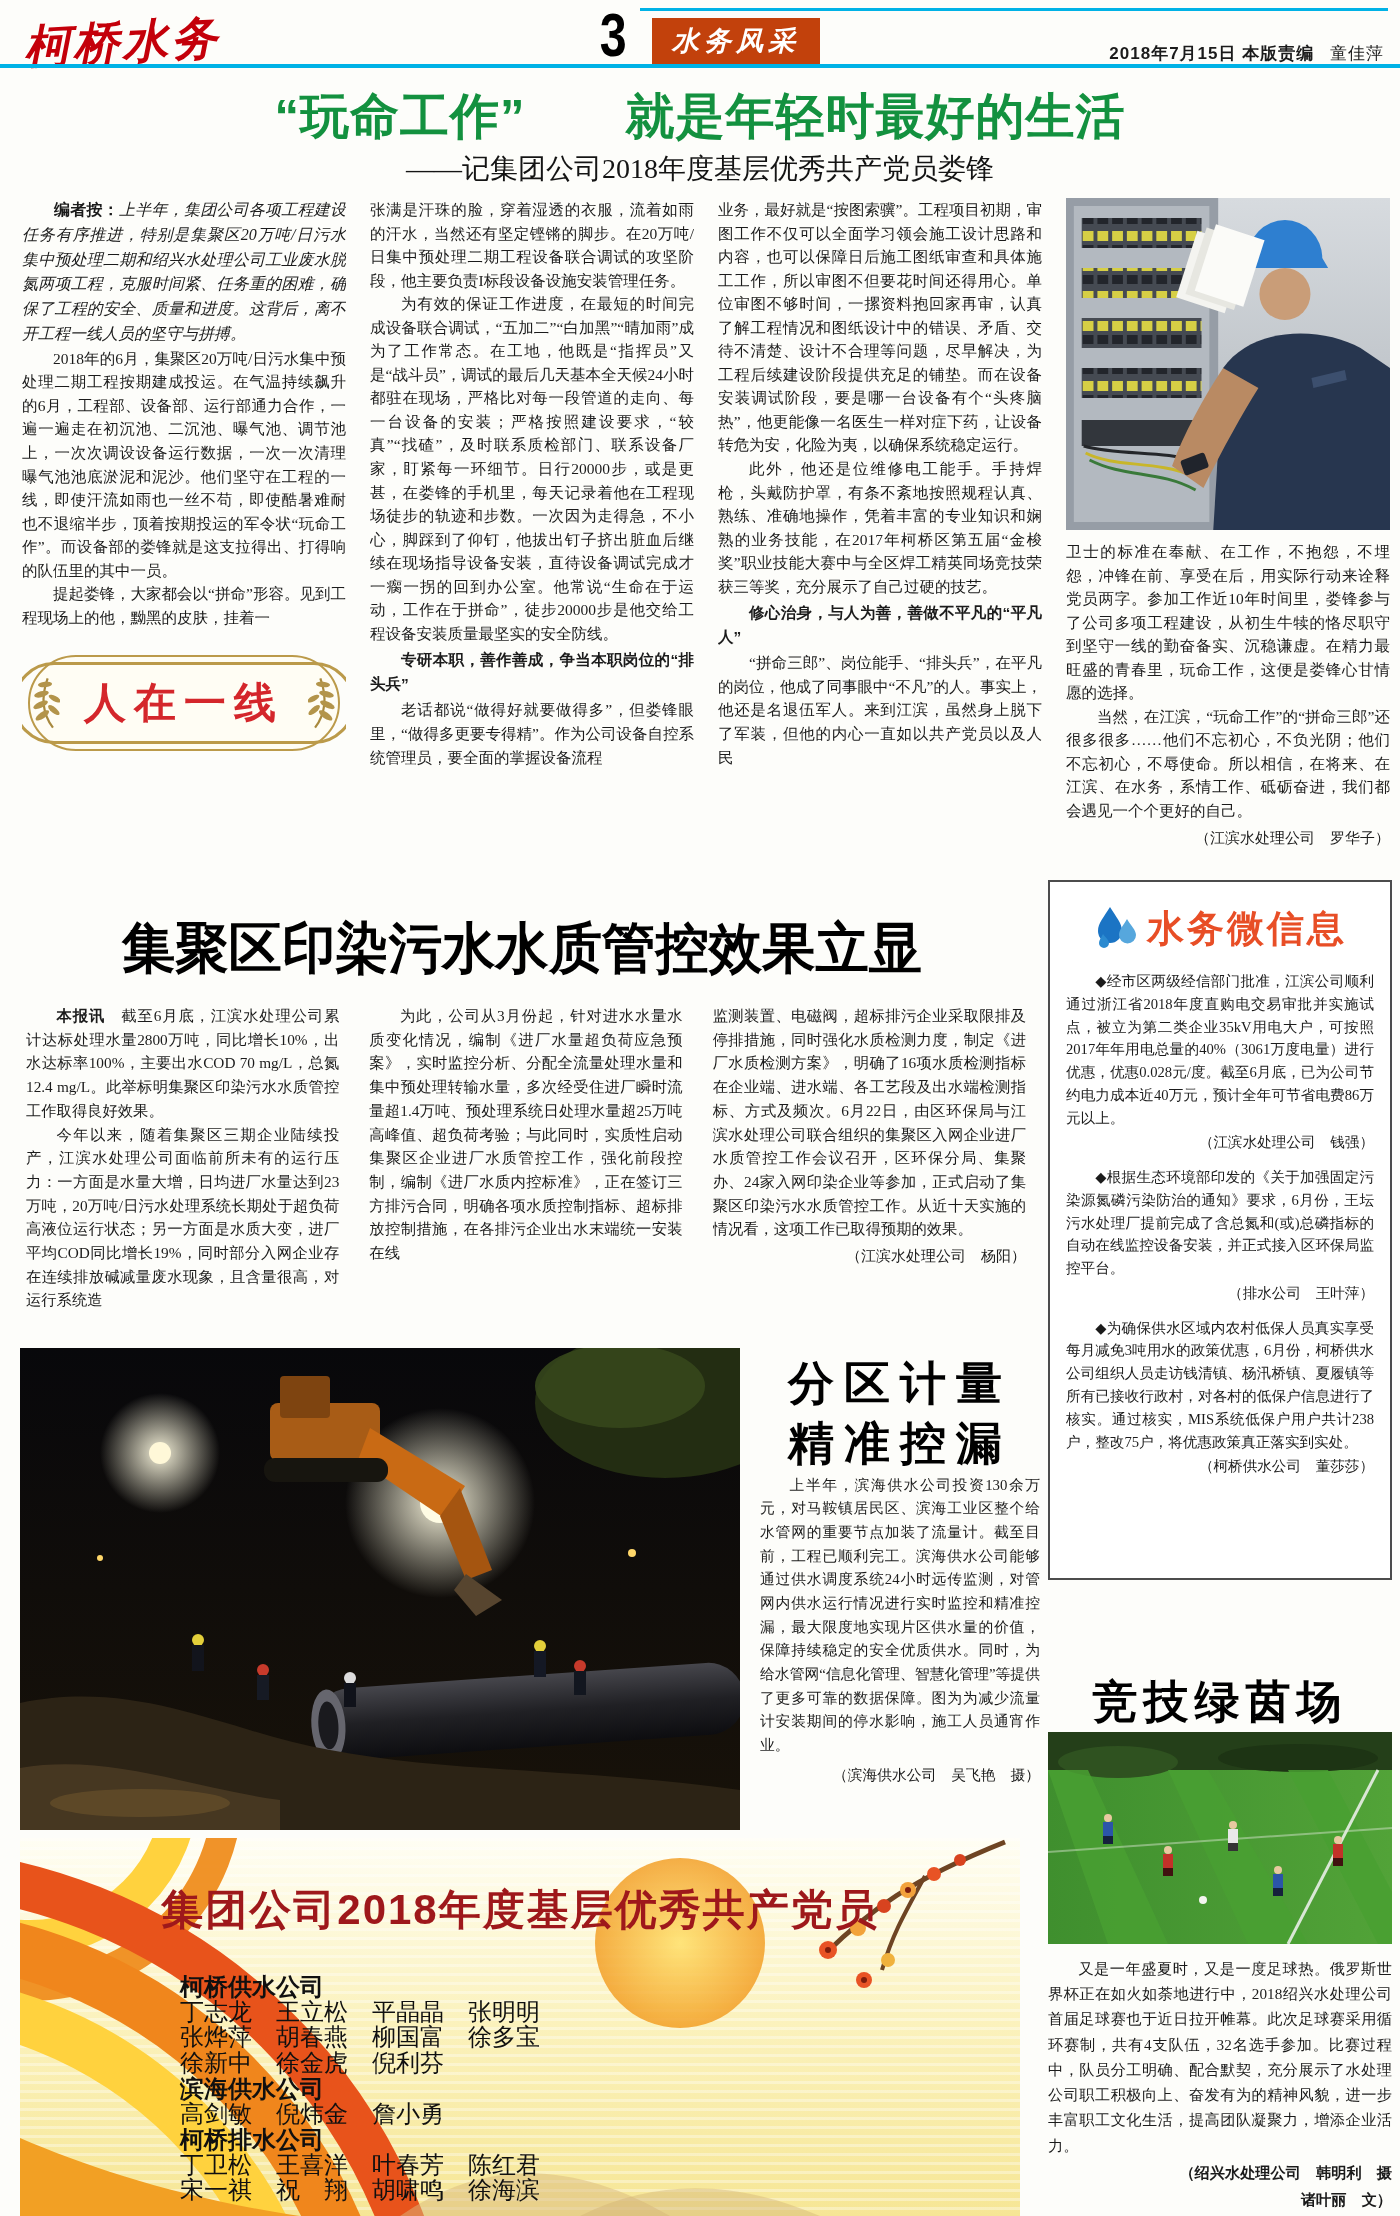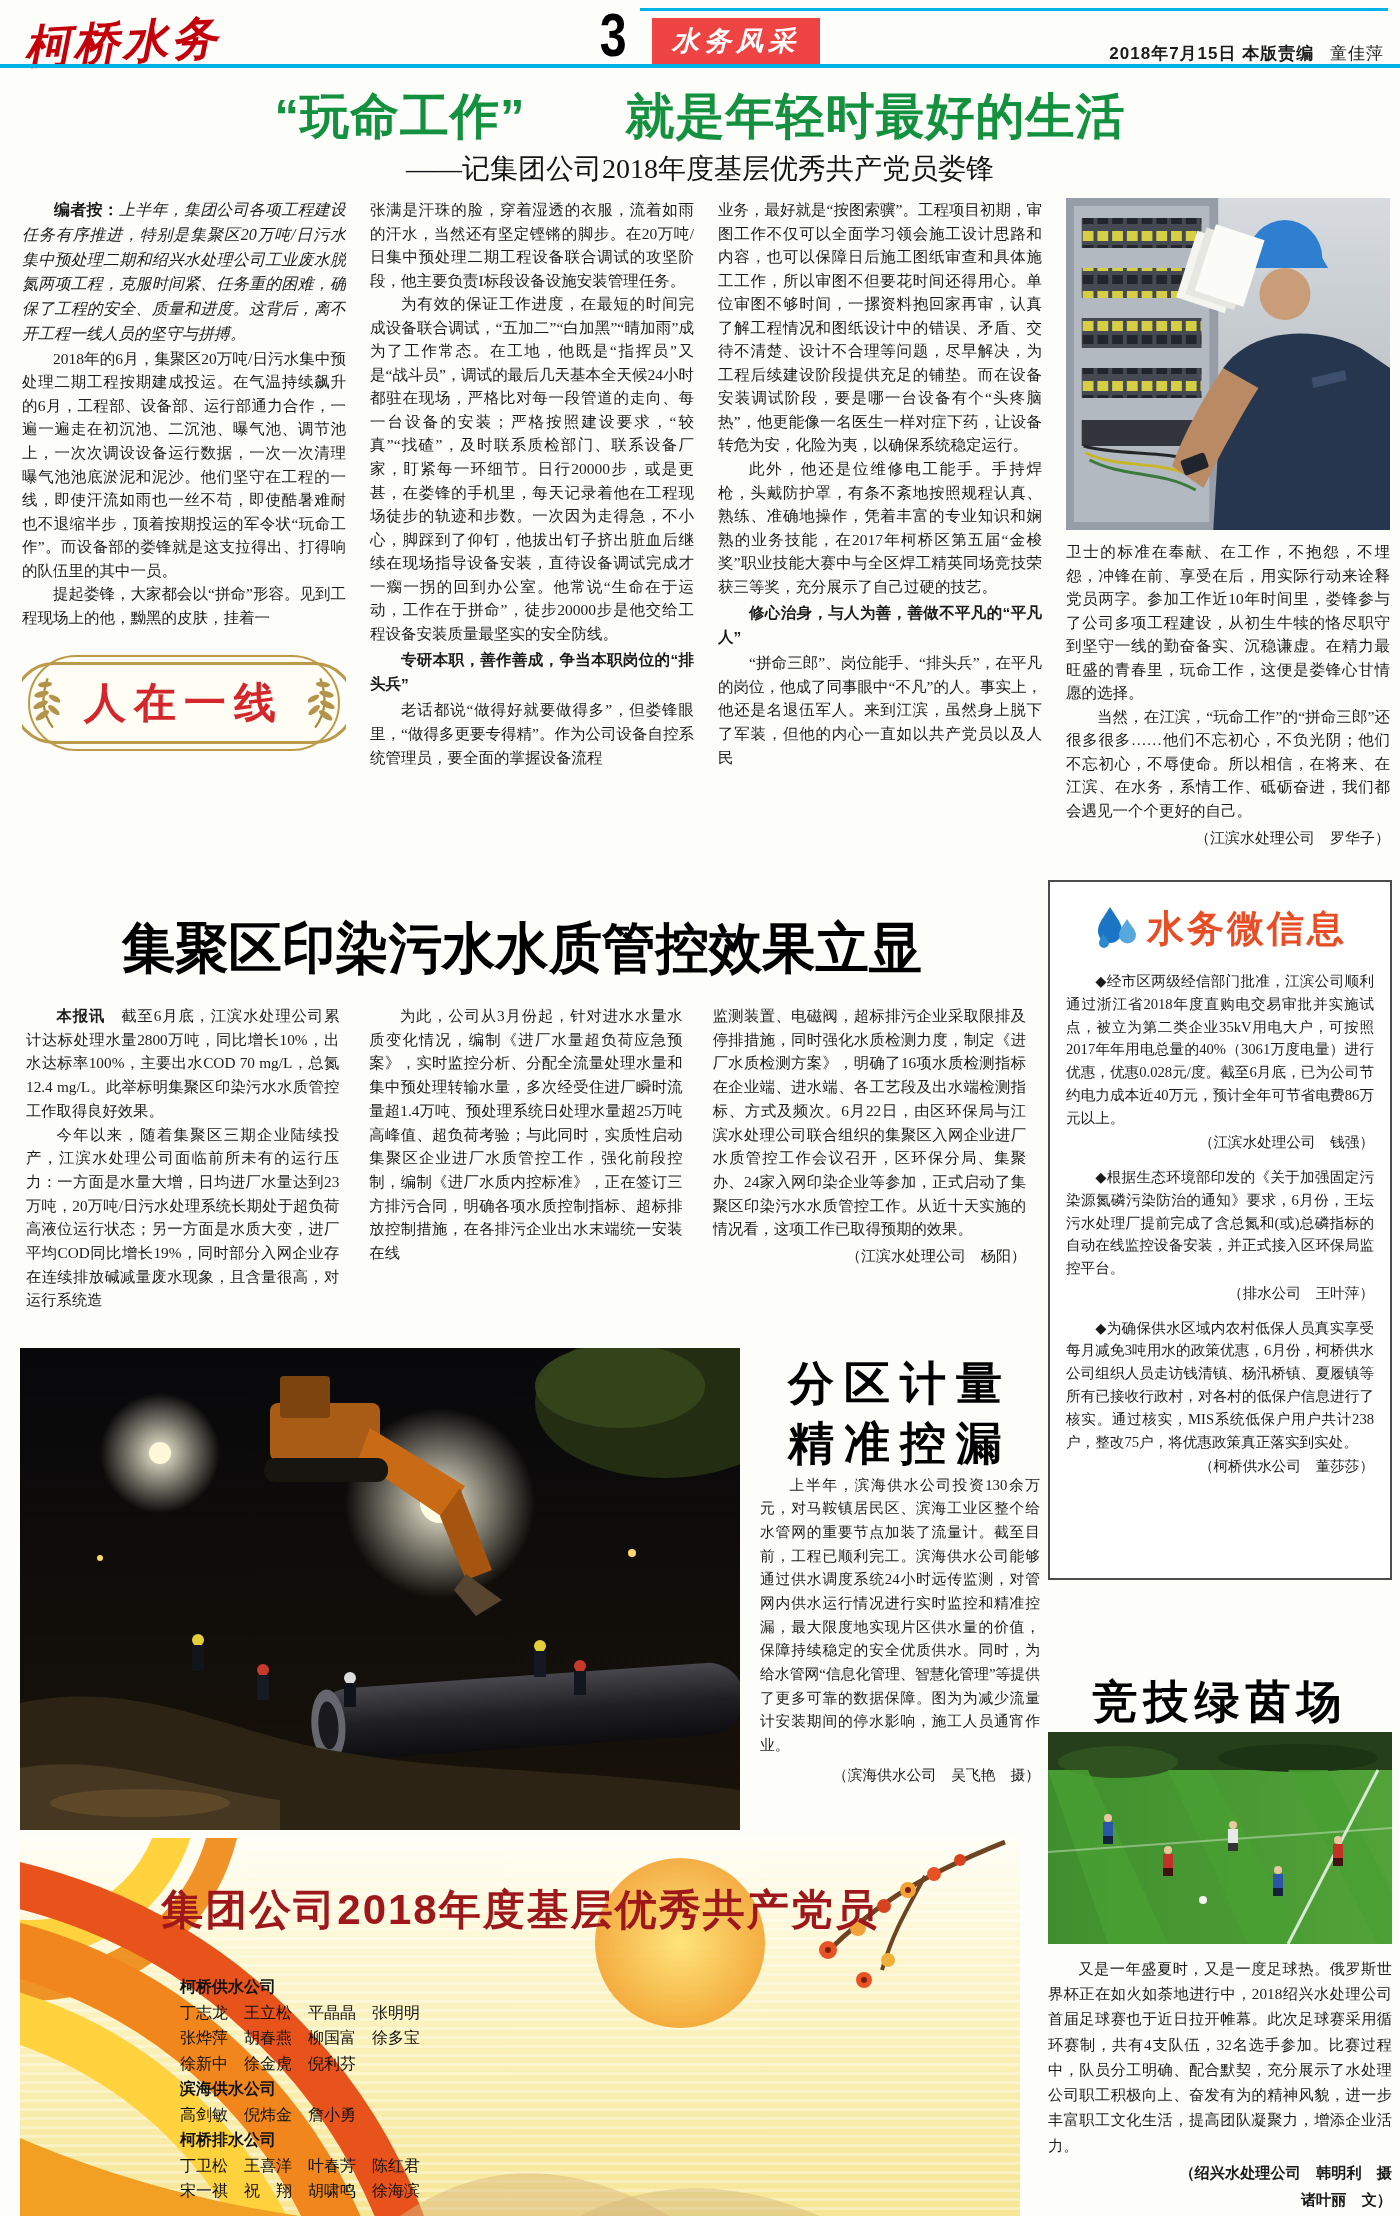--- a/index.html
+++ b/index.html
@@ -6,21 +6,21 @@
   .page{position:relative;width:1400px;height:2216px;margin:0 auto;background:#fdfdfa;
         font-family:"Liberation Serif","DejaVu Serif",serif;color:#1b1b1b;overflow:hidden;}
   .sans{font-family:"Liberation Sans","DejaVu Sans",sans-serif;}
 
   
   .logo{position:absolute;left:24px;top:12px;font-size:46px;font-weight:900;font-style:italic;
         color:#c4000a;letter-spacing:3px;transform:rotate(-3deg);font-family:"DejaVu Serif",serif;}
   .mh-topline{position:absolute;left:640px;top:8px;right:12px;height:3px;background:#00b2e6;}
   .page-num{position:absolute;left:596px;top:4px;font-size:62px;line-height:1;font-weight:900;
         font-family:"Liberation Sans",sans-serif;transform:scaleX(.78);color:#000;}
-  .section-badge{position:absolute;left:652px;top:18px;background:#ef4444;color:#fff;font-size:27px;
+  .section-badge{position:absolute;left:652px;top:18px;background:#c2410c;color:#fff;font-size:27px;
         font-weight:bold;font-style:italic;padding:5px 20px;letter-spacing:5px;
         font-family:"Liberation Sans",sans-serif;}
   .dateline{position:absolute;right:16px;top:42px;font-size:17px;font-weight:bold;
         font-family:"Liberation Sans",sans-serif;letter-spacing:1px;}
   .dateline .ed-name{font-weight:normal;font-family:"Liberation Serif",serif;margin-left:10px;}
   .mh-rule{position:absolute;left:0;top:64px;width:100%;height:4px;background:#00b2e6;}
 
   
   .lead-hl{position:absolute;top:84px;left:0;width:100%;text-align:center;font-weight:900;
         font-size:49px;color:#13913f;letter-spacing:1px;}
@@ -76,21 +76,21 @@
   .jj-text p.sig{text-align:right;text-indent:0;margin-top:2px;font-weight:bold;}
 
   
   .banner{position:absolute;left:20px;top:1838px;width:1000px;height:378px;overflow:hidden;
         background:linear-gradient(180deg,#fffef4 0%,#fbf2bd 48%,#f6e695 100%);}
   .banner::before{content:"";position:absolute;inset:0;
         background:repeating-linear-gradient(180deg,rgba(255,255,255,.35) 0 3px,rgba(255,255,255,0) 3px 9px);}
   .banner .deco{position:absolute;inset:0;width:100%;height:100%;}
   .b-title{position:absolute;top:44px;left:0;width:100%;text-align:center;font-weight:900;font-size:42px;
         color:#9e181b;letter-spacing:2px;}
-  .b-list{position:absolute;top:136px;font-size:16px;line-height:25.5px;color:#101010;}
+  .b-list{position:absolute;top:136px;font-size:24px;line-height:25.5px;color:#101010;}
   .b-left{left:160px;}
   .b-right{left:618px;}
   .b-list .company{font-family:"Liberation Sans","DejaVu Sans",sans-serif;font-weight:bold;}
 </style>
 </head>
 <body>
 
 <div class="page">
 
   <header>

